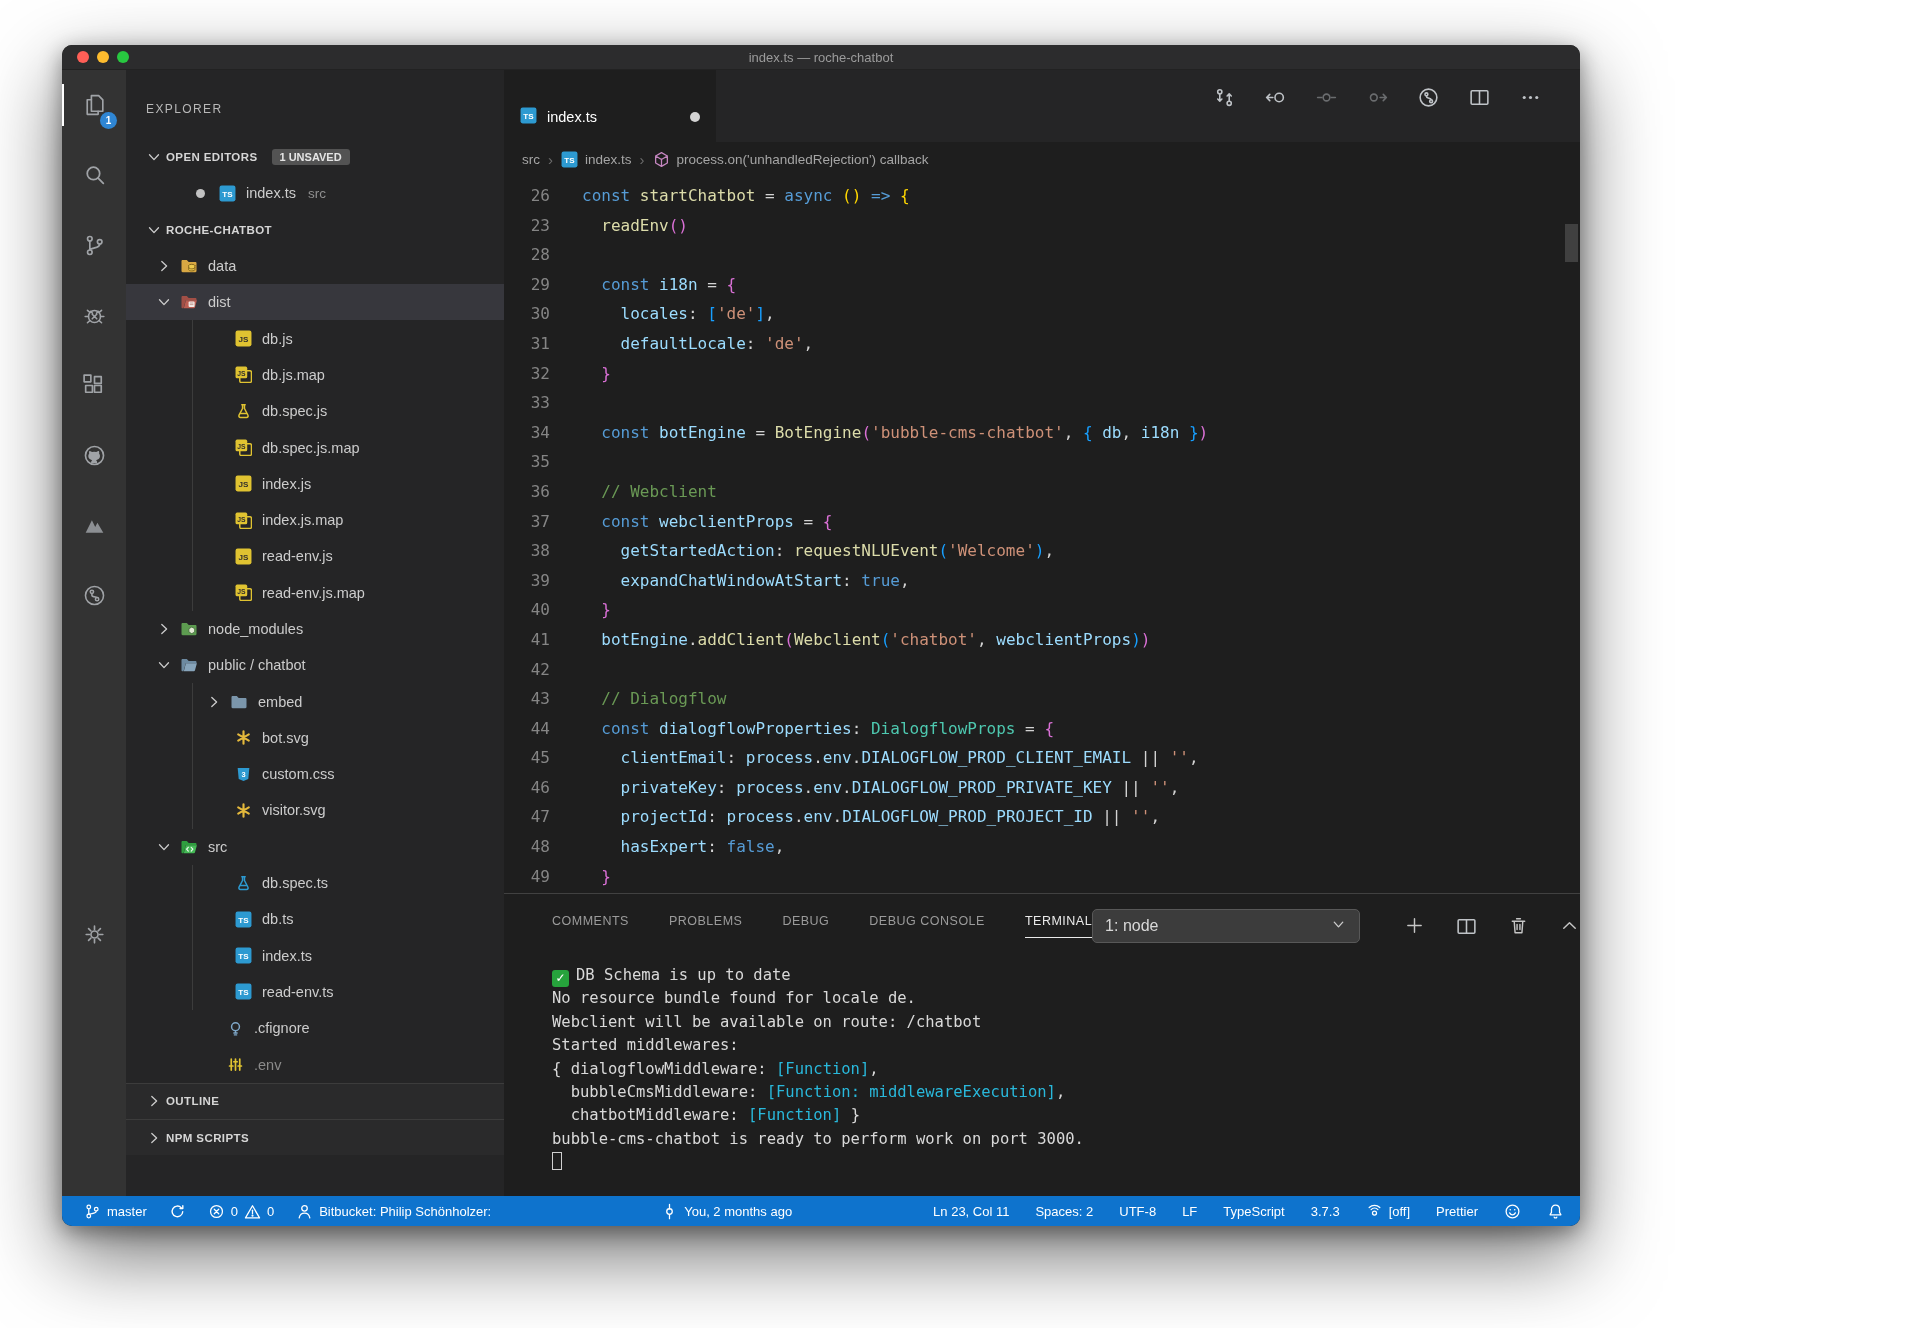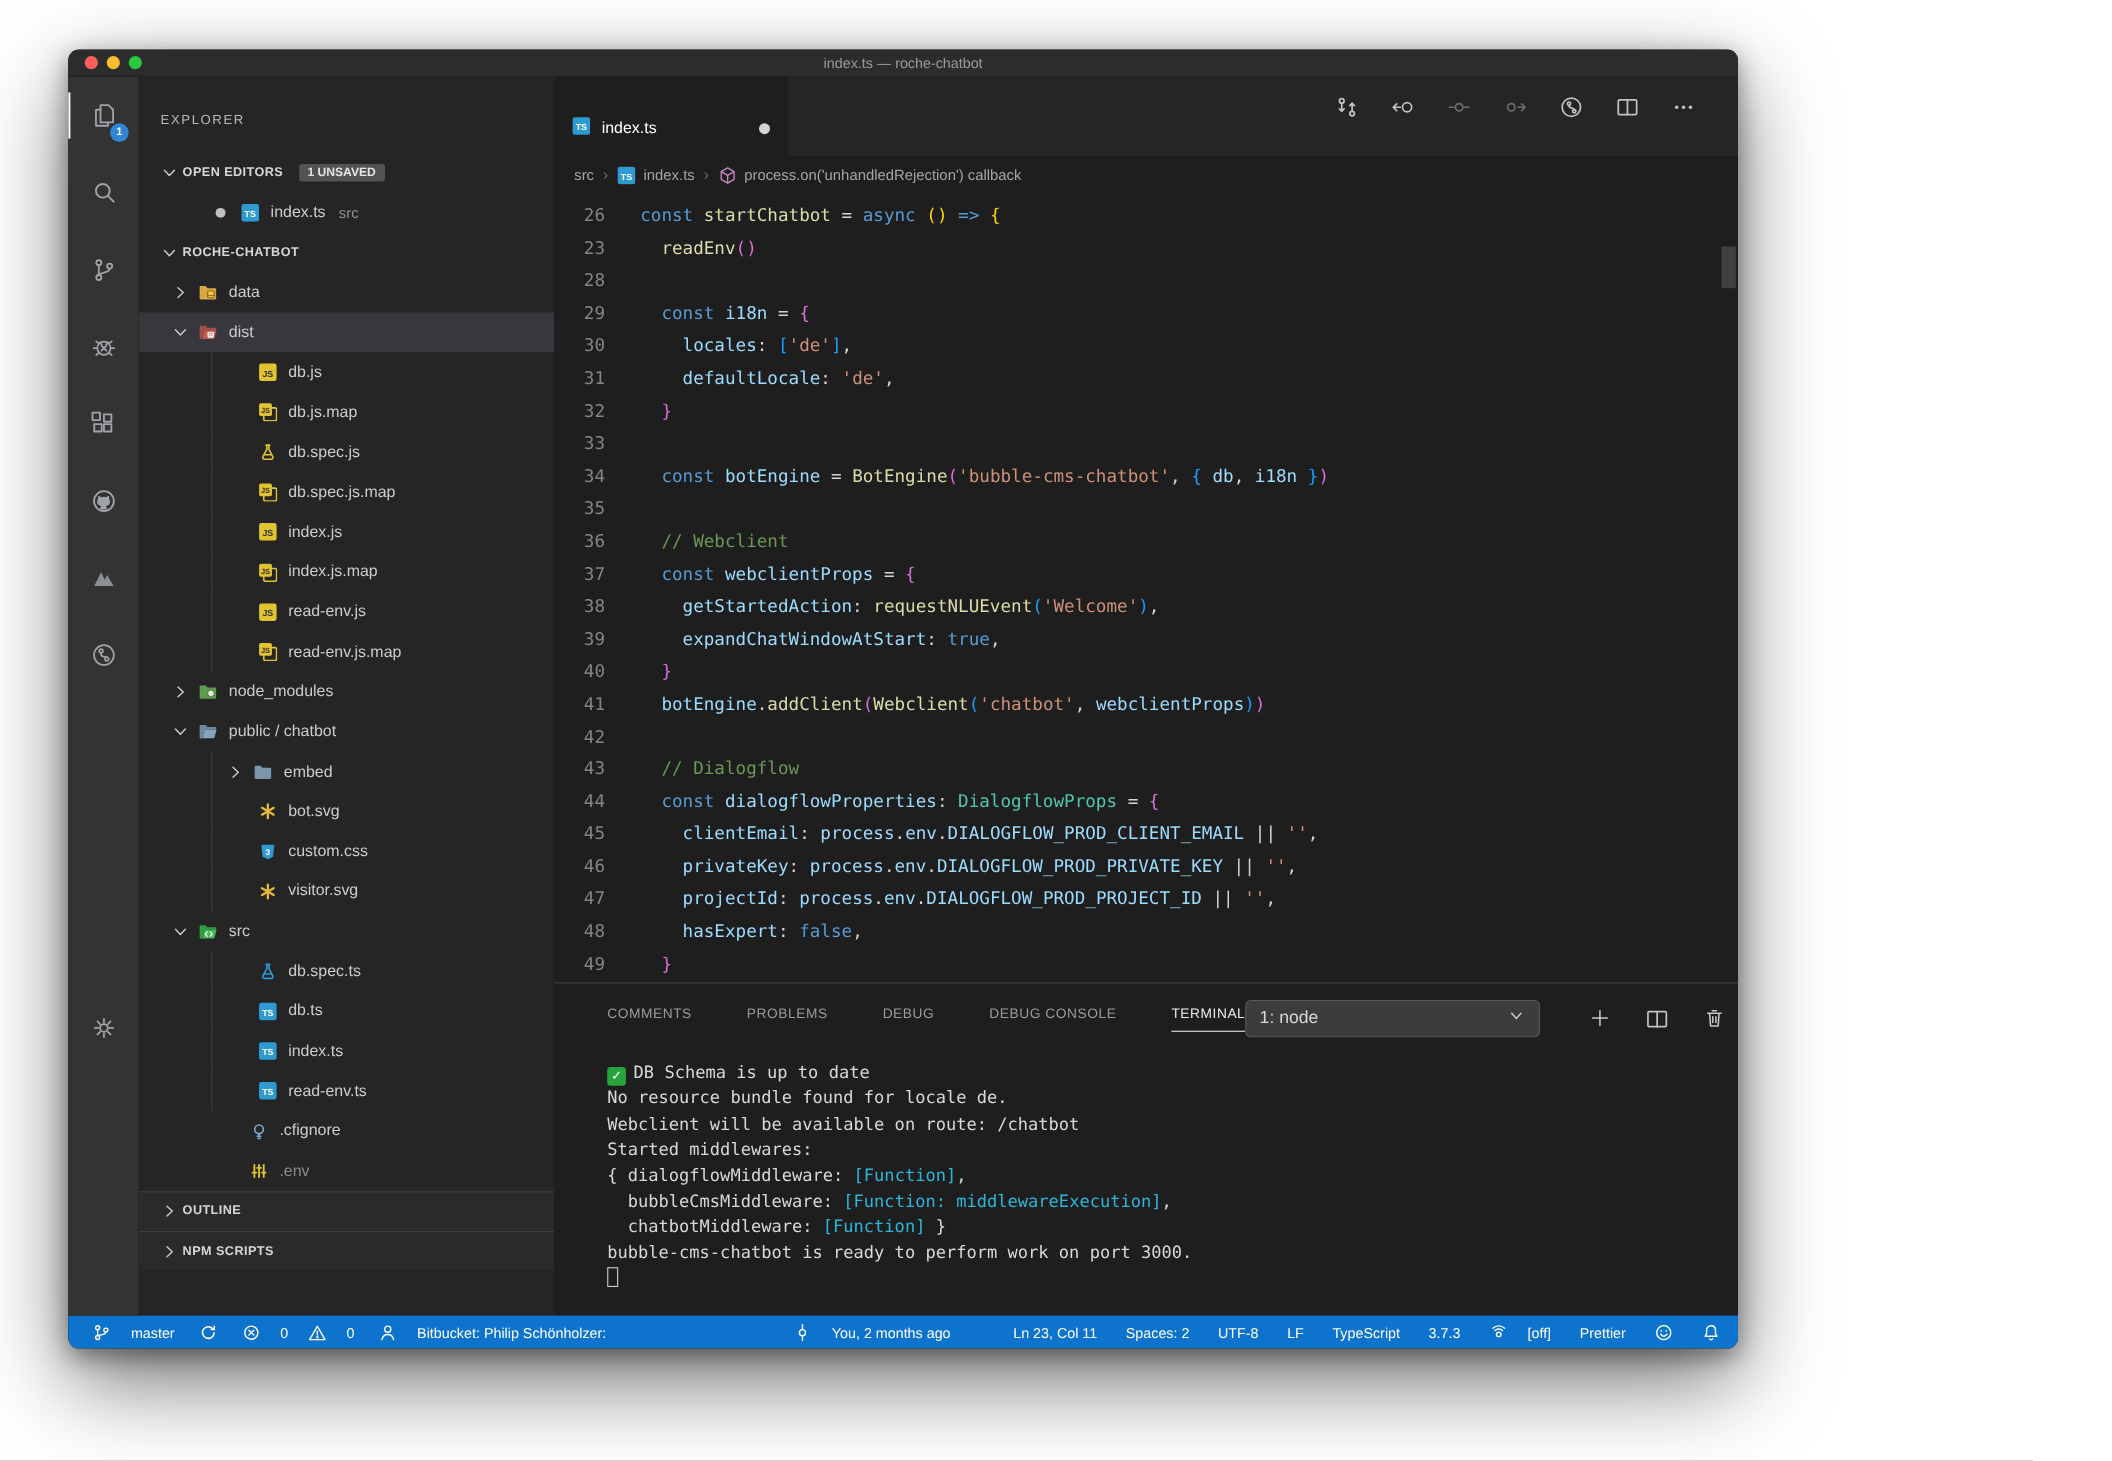--- a/index.html
+++ b/index.html
@@ -57,38 +57,38 @@
 
   .code { flex:1; position:relative; font-family:"DejaVu Sans Mono",monospace; font-size:16px; line-height:29.6px; padding-top:5px; overflow:hidden; }
   .cline { display:flex; white-space:pre; }
   .ln { width:46px; text-align:right; color:#858585; flex:none; }
   .ctxt { padding-left:32px; }
   .scrollthumb { position:absolute; right:2px; top:48px; width:13px; height:38px; background:#4f4f4f; opacity:.7; }
 
   
   .panel { height:303px; flex:none; border-top:1px solid #414141; display:flex; flex-direction:column; }
   .panel-head { height:56px; display:flex; align-items:center; padding:8px 95px 0 48px; flex:none; }
-  .ptabs { display:flex; gap:50px; }
+  .ptabs { display:flex; gap:40px; }
   .ptab { font-size:12.5px; letter-spacing:.5px; color:#9b9b9b; padding-bottom:9px; border-bottom:1.5px solid transparent; white-space:nowrap; }
   .ptab.active { color:#eaeaea; border-bottom-color:#eaeaea; }
   .pright { margin-left:auto; display:flex; align-items:center; gap:30px; }
   .dropdown { width:268px; height:34px; background:#3c3c3c; border:1px solid #585858; border-radius:5px; display:flex; align-items:center;
               justify-content:space-between; padding:0 12px; font-size:16px; color:#d8d8d8; margin-right:14px; }
   .picon { display:flex; }
   .terminal { flex:1; padding:14px 0 0 48px; font-family:"DejaVu Sans Mono",monospace; font-size:15.5px; line-height:23.4px; white-space:pre; }
   .tcheck { display:inline-block; width:17px; height:17px; border-radius:3px; color:#fff; font-size:12px; line-height:17px; text-align:center;
             margin-right:7px; vertical-align:-2px; font-family:"Liberation Sans",sans-serif; }
   .tcursor { display:inline-block; width:10px; height:18px; border:1.5px solid #cfcfcf; vertical-align:-3px; }
 
   
   .statusbar { height:30px; display:flex; align-items:center; color:#ffffff; font-size:13px; flex:none; padding:0 16px 0 22px; }
   .sb-group { display:flex; align-items:center; gap:22px; }
   #sb-mid { margin-left:170px; }
   #sb-right { margin-left:auto; gap:26px; }
-  .sb-item { display:flex; align-items:center; gap:18px; white-space:nowrap; }
+  .sb-item { display:flex; align-items:center; gap:6px; white-space:nowrap; }
 </style>
 <style>.tk-kw{color:#569cd6}.tk-var{color:#9cdcfe}.tk-fn{color:#dcdcaa}.tk-str{color:#ce9178}.tk-cmt{color:#6a9955}.tk-type{color:#4ec9b0}.tk-pun{color:#d4d4d4}.tk-b1{color:#ffd700}.tk-b2{color:#da70d6}.tk-b3{color:#179fff}.tk-t{color:#d9d9d9}.tk-cy{color:#29b8db}.tcheck{background:#26a33c}</style></head>
 <body>
 
 <div class="window">
 
   <div class="titlebar">
     <div class="lights">
       <span class="light r"></span>
       <span class="light y"></span>

